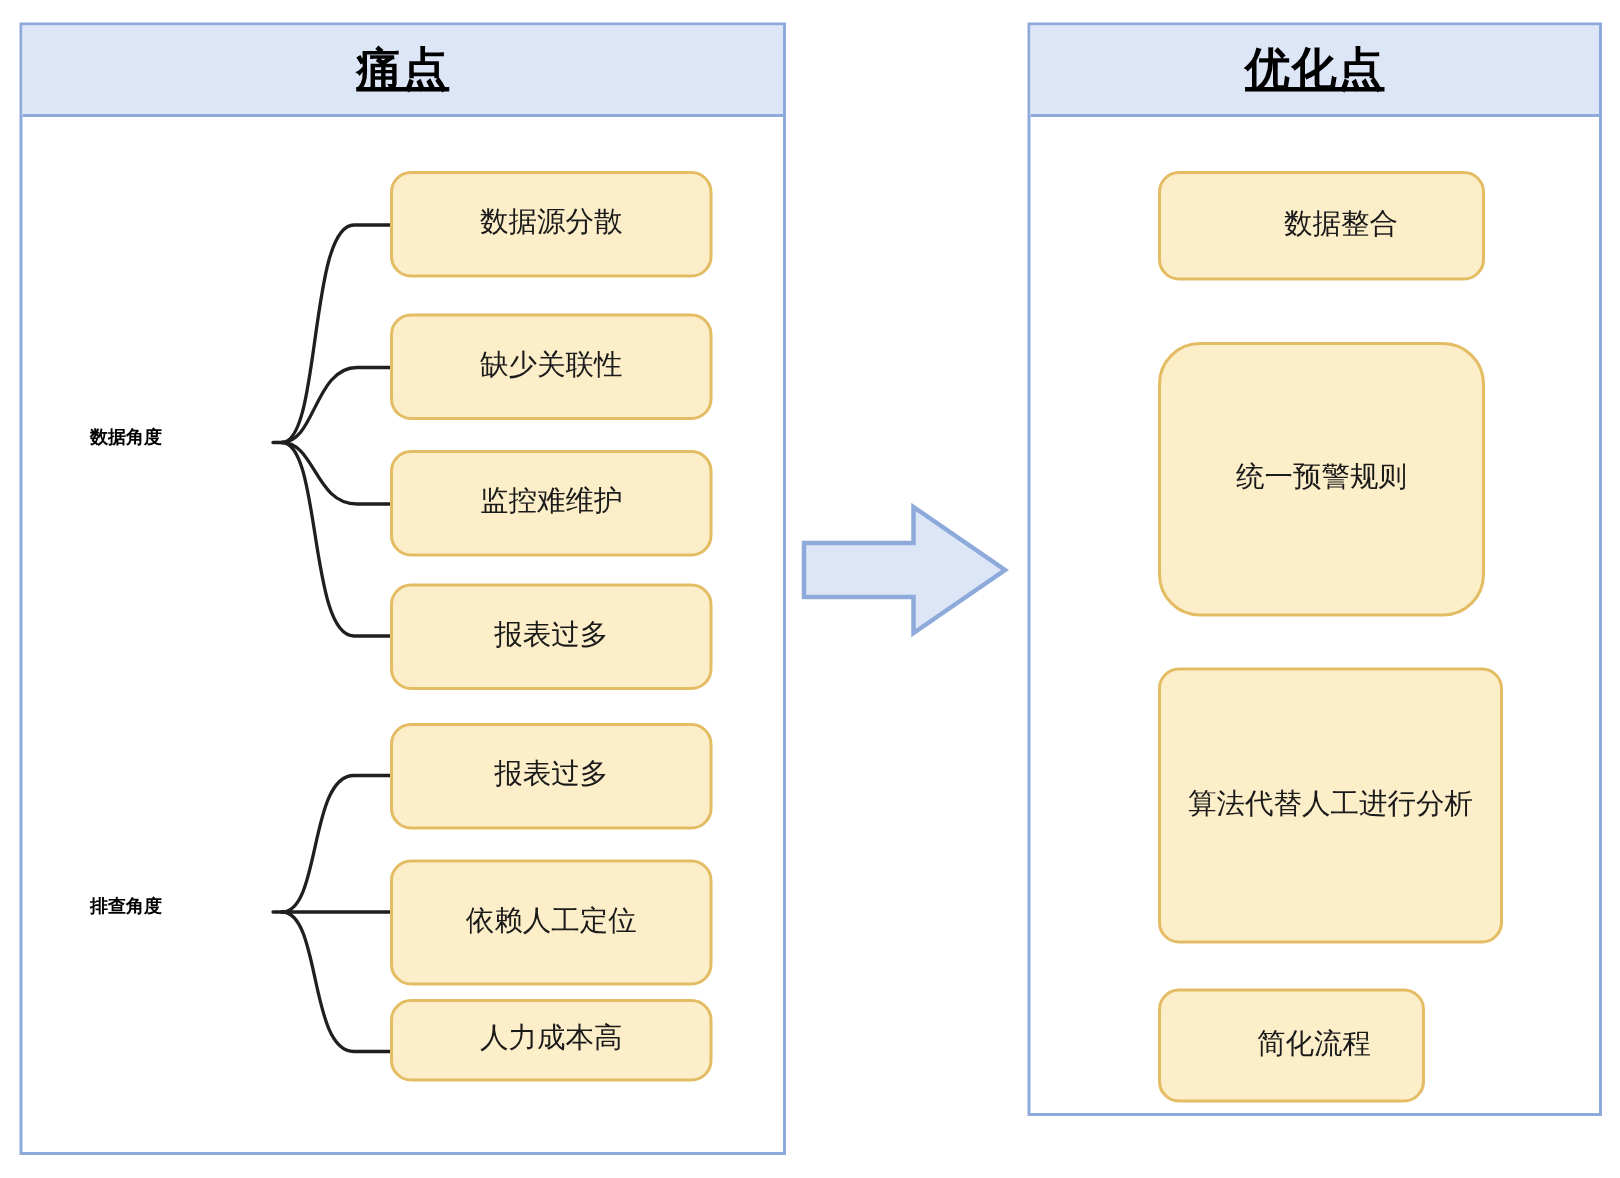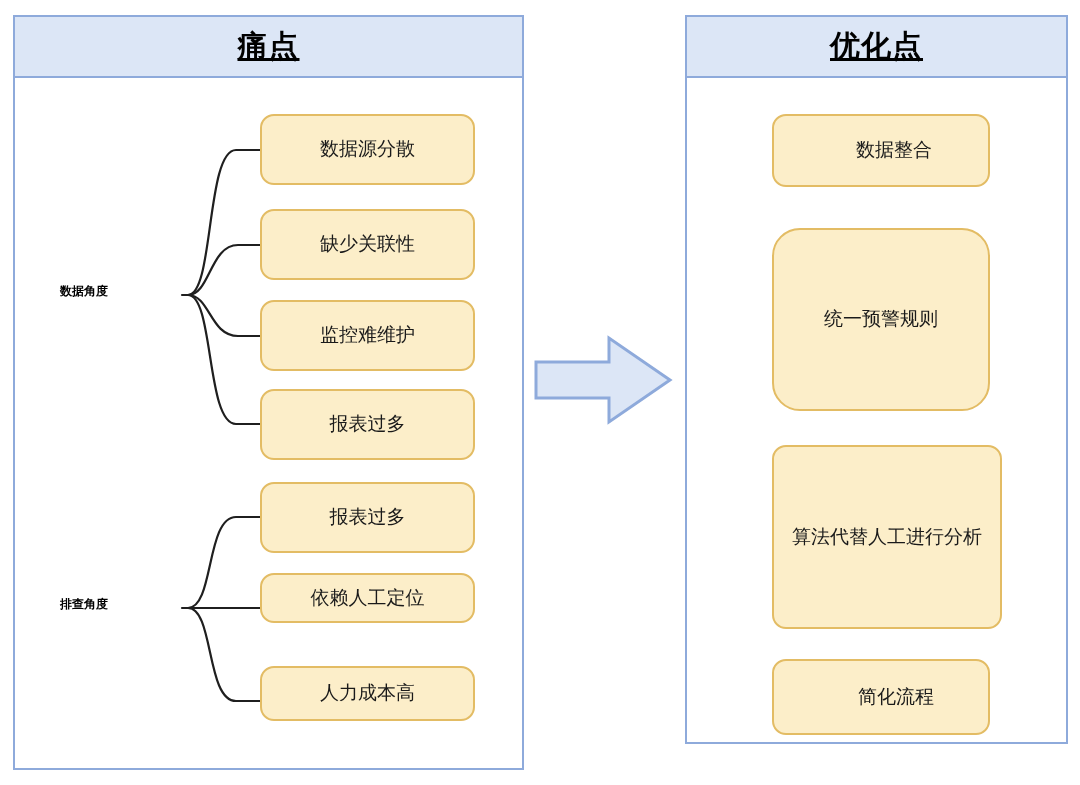--- a/index.html
+++ b/index.html
@@ -140,34 +140,34 @@
       <path d="M188,608 C214,608 206,701 236,701 L260,701"></path>
     </g>
   </svg>
 
   <div class="rbox" style="left:260px; top:114px; width:215px; height:71px;">数据源分散</div>
   <div class="rbox" style="left:260px; top:209px; width:215px; height:71px;">缺少关联性</div>
   <div class="rbox" style="left:260px; top:300px; width:215px; height:71px;">监控难维护</div>
   <div class="rbox" style="left:260px; top:389px; width:215px; height:71px;">报表过多</div>
 
   <div class="rbox" style="left:260px; top:482px; width:215px; height:71px;">报表过多</div>
-  <div class="rbox" style="left:260px; top:573px; width:215px; height:50px;font-family:Liberation Serif, serif;">依赖人工定位</div>
+  <div class="rbox" style="left:260px; top:573px; width:215px; height:84px;font-family:Liberation Serif, serif;">依赖人工定位</div>
   <div class="rbox" style="left:260px; top:666px; width:215px; height:55px;">人力成本高</div>
 
   <div id="center-arrow">
     <svg width="140" height="100" viewBox="0 0 140 100">
       <polygon points="3,32 76,32 76,8 137,50 76,92 76,68 3,68" fill="#dce6f6" stroke="#8eaadb" stroke-width="3" stroke-linejoin="miter"></polygon>
     </svg>
   </div>
 
   <div class="panel" id="panel-optim">
     <div class="panel-header">
       <div class="panel-header-title">优化点</div>
     </div>
     <div class="panel-body"></div>
   </div>
 
   <div class="rbox" style="left:772px; top:114px; width:218px; height:73px;padding-left:32px;">数据整合</div>
   <div class="rbox" style="left:772px; top:228px; width:218px; height:183px;border-radius:28px;">统一预警规则</div>
   <div class="rbox" style="left:772px; top:445px; width:230px; height:184px;">算法代替人工进行分析</div>
-  <div class="rbox" style="left:772px; top:659px; width:218px; height:76px;padding-left:36px;">简化流程</div>
+  <div class="rbox" style="left:772px; top:659px; width:178px; height:76px;padding-left:36px;">简化流程</div>
 
 </div>
 
 </body></html>

